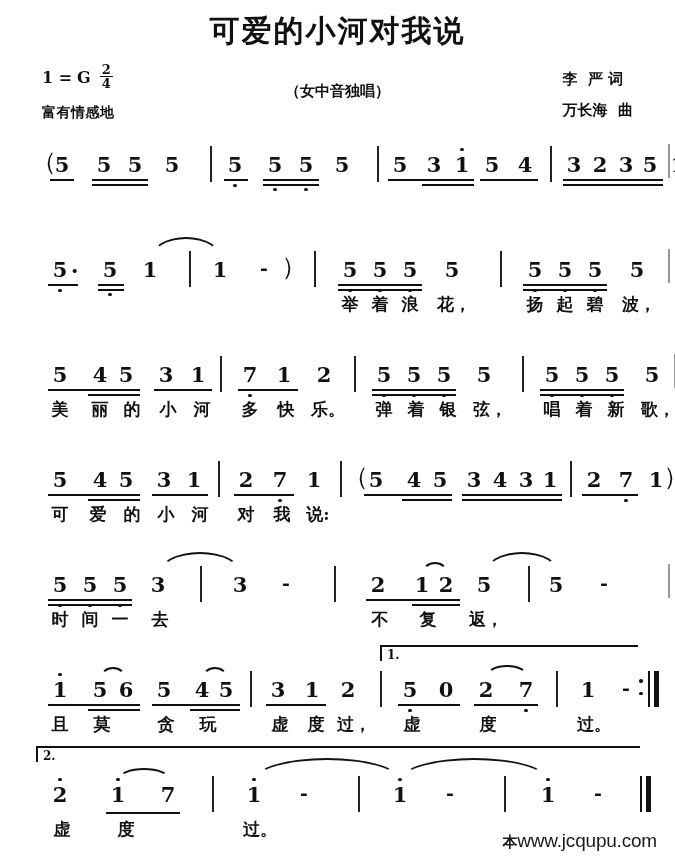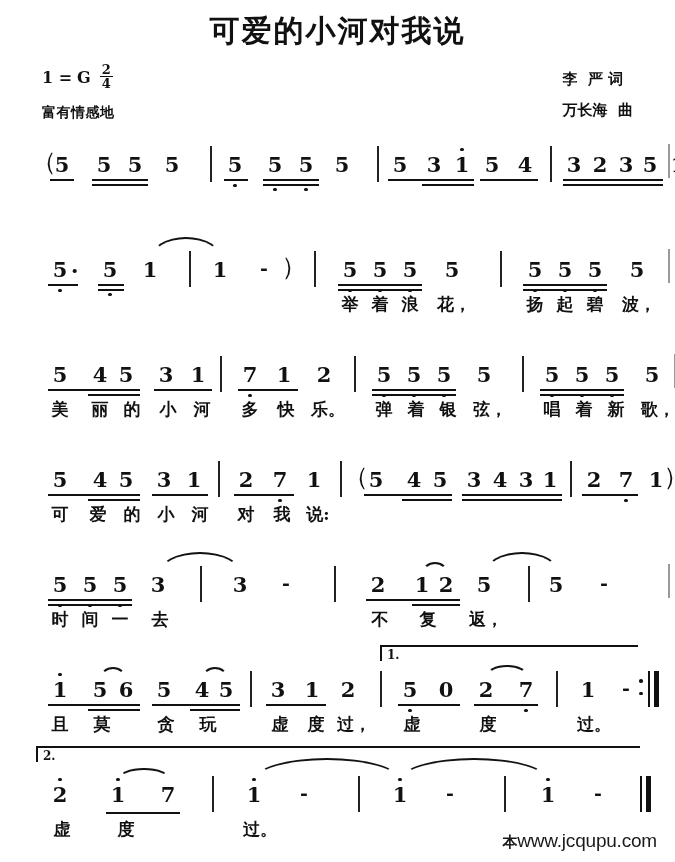--- a/index.html
+++ b/index.html
@@ -180,20 +180,21 @@
       <span id="key-eq">1 =</span>
       <span id="key-note">G</span>
       <span class="meter">
         <span class="num">2</span>
         <span class="den">4</span>
       </span>
     </div>
     <div id="expression">富有情感地</div>
   </div>
 
+  <div id="voice-type">（女中音独唱）</div>
 
   <div id="credits">
     <div class="credit-line">李  严 词</div>
     <div class="credit-line">万长海  曲</div>
   </div>
 
 </div>
 
 <div id="score">
 

